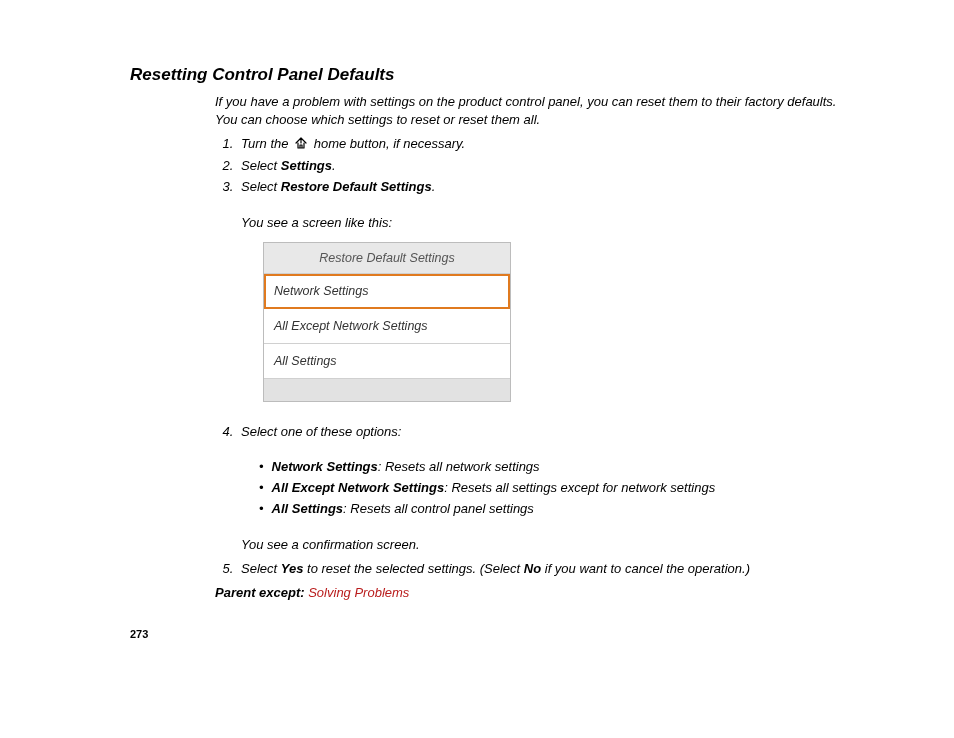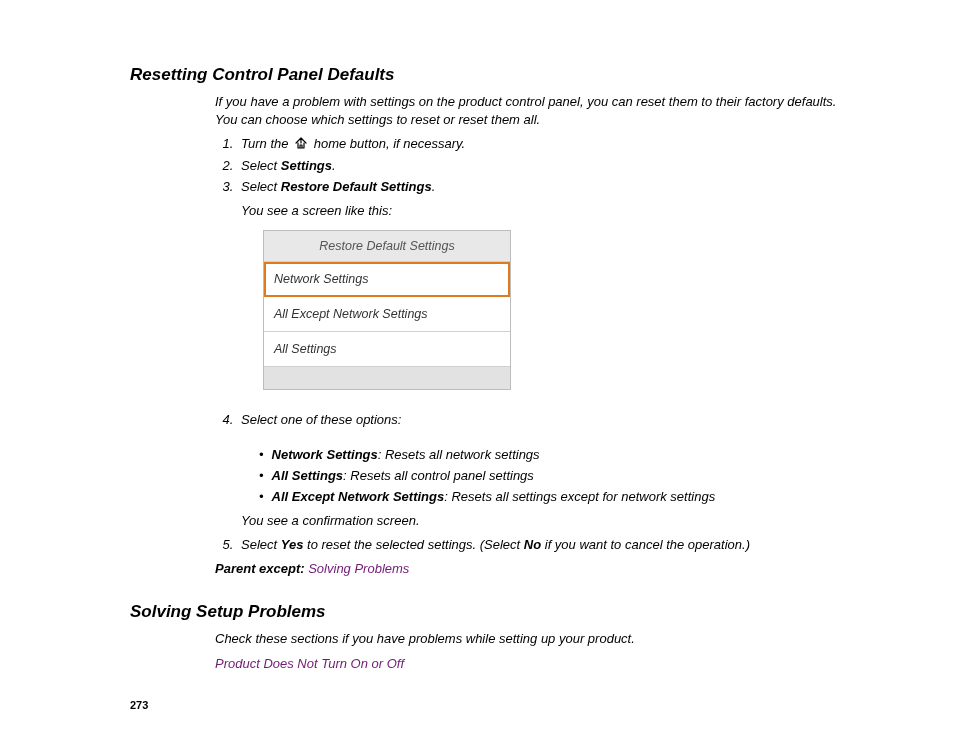--- a/index.html
+++ b/index.html
@@ -43,21 +43,21 @@
     padding: 0;
   }
   ul > li {
     margin-bottom: 6px;
   }
   ul > li::before {
     content: "•";
     margin-right: 8px;
   }
   .link {
-    color: #701a75;
+    color: #b91c1c;
     text-decoration: none;
   }
   .home-icon {
     display: inline-block;
     vertical-align: middle;
     margin: 0 2px;
   }
   .screenshot {
     width: 246px;
     border: 1px solid #bcbcbc;
@@ -80,21 +80,21 @@
   }
   .screenshot-row.selected {
     outline: 2px solid #e07a1f;
     outline-offset: -2px;
   }
   .screenshot-footer {
     background: #e2e2e2;
     height: 22px;
   }
   .bold { font-weight: bold; }
-  .sub-indent { margin-left: 0; margin-top:8px; }
+  .sub-indent { margin-left: 0; margin-top:20px; }
   .pagenum {
     font-size: 11px;
     font-weight: bold;
     margin-top: 26px;
   }
   .section2 { margin-top: 24px; }
   .parent-topic { margin-top: 6px; }
 </style>
 </head>
 <body>
@@ -124,37 +124,30 @@
           <div class="screenshot-row selected">Network Settings</div>
           <div class="screenshot-row">All Except Network Settings</div>
           <div class="screenshot-row">All Settings</div>
           <div class="screenshot-footer"></div>
         </div>
       </li>
       <li>
         <span>Select one of these options:</span>
         <ul>
           <li><span class="bold">Network Settings</span><span>: Resets all network settings</span></li>
+          <li><span class="bold">All Except Network Settings</span><span>: Resets all settings except for network settings</span></li>
           <li><span class="bold">All Settings</span><span>: Resets all control panel settings</span></li>
-          <li><span class="bold">All Except Network Settings</span><span>: Resets all settings except for network settings</span></li>
         </ul>
         <p class="sub-indent">You see a confirmation screen.</p>
       </li>
       <li>
         <span>Select </span><span class="bold">Yes</span><span> to reset the selected settings. (Select </span><span class="bold">No</span><span> if you want to cancel the operation.)</span>
       </li>
     </ol>
 
     <p class="parent-topic">
       <span class="bold">Parent except: </span><a href="#" class="link">Solving Problems</a>
     </p>
   </div>
 
-  <div class="section2">
-    <h2>Solving Setup Problems</h2>
-    <div class="body-indent">
-      <p>Check these sections if you have problems while setting up your product.</p>
-      <p><a href="#" class="link">Product Does Not Turn On or Off</a></p>
-    </div>
-  </div>
 
   <div class="pagenum">273</div>
 </div>
 
 </body></html>

